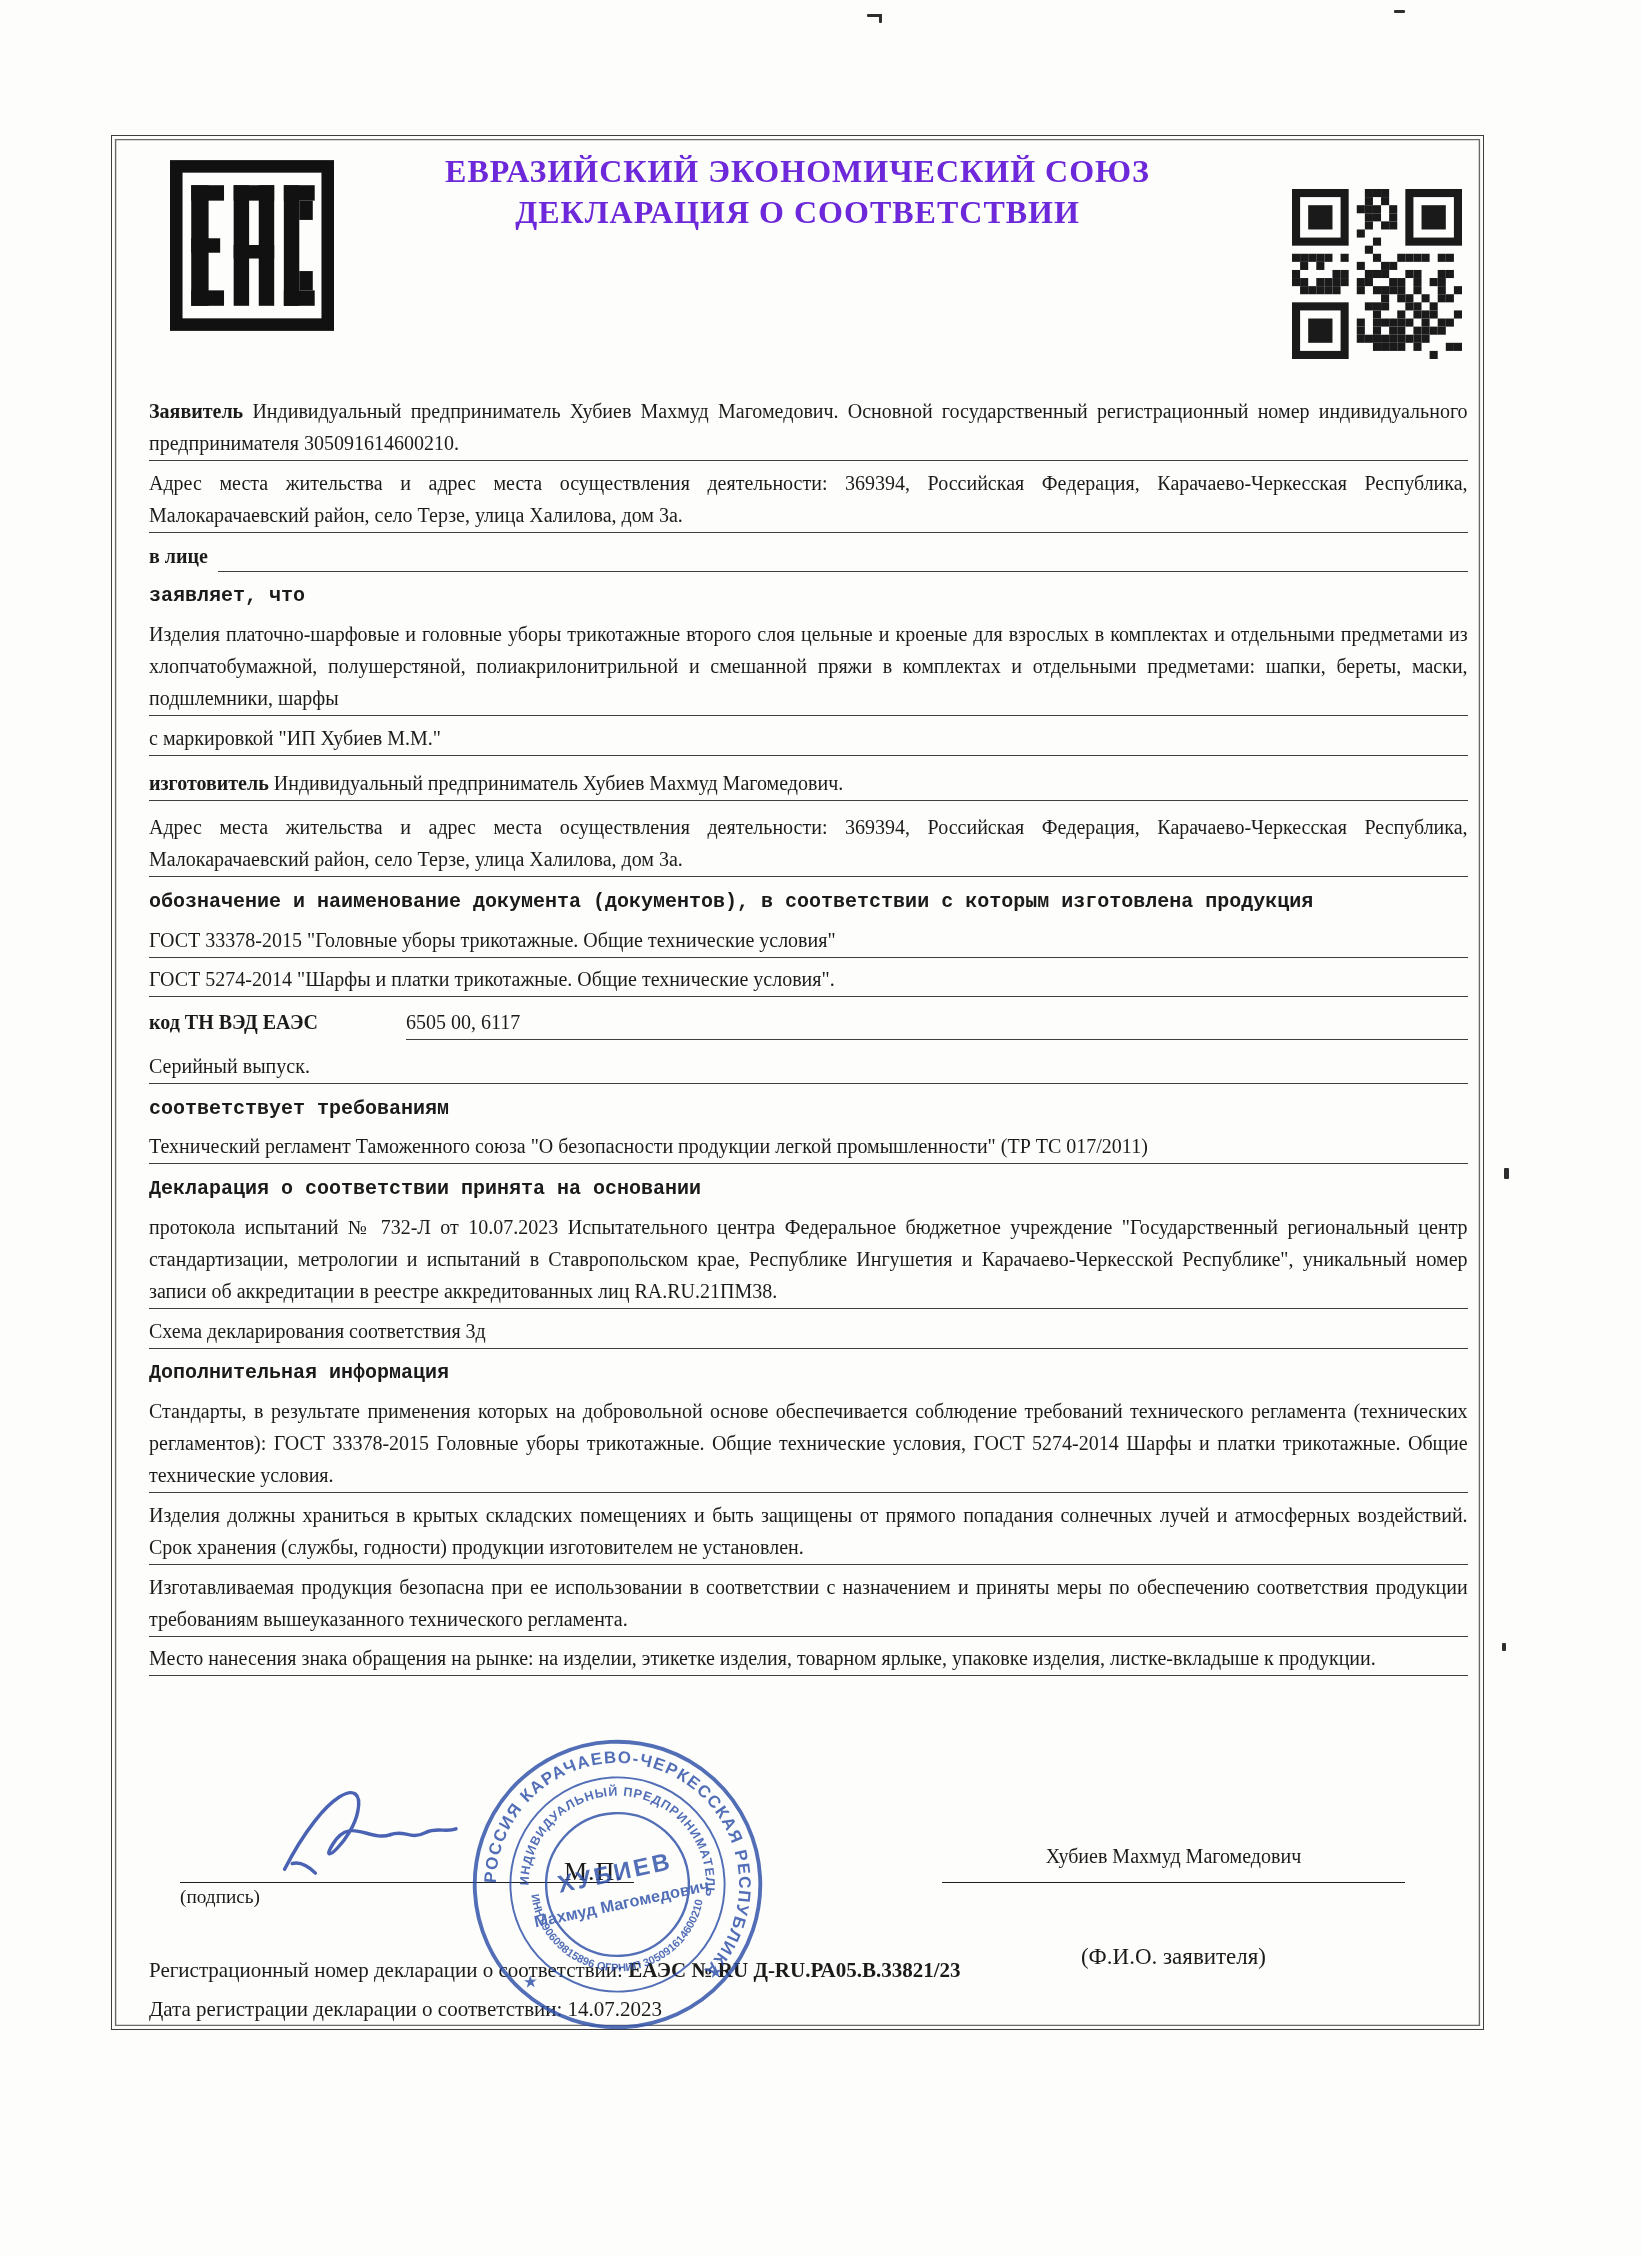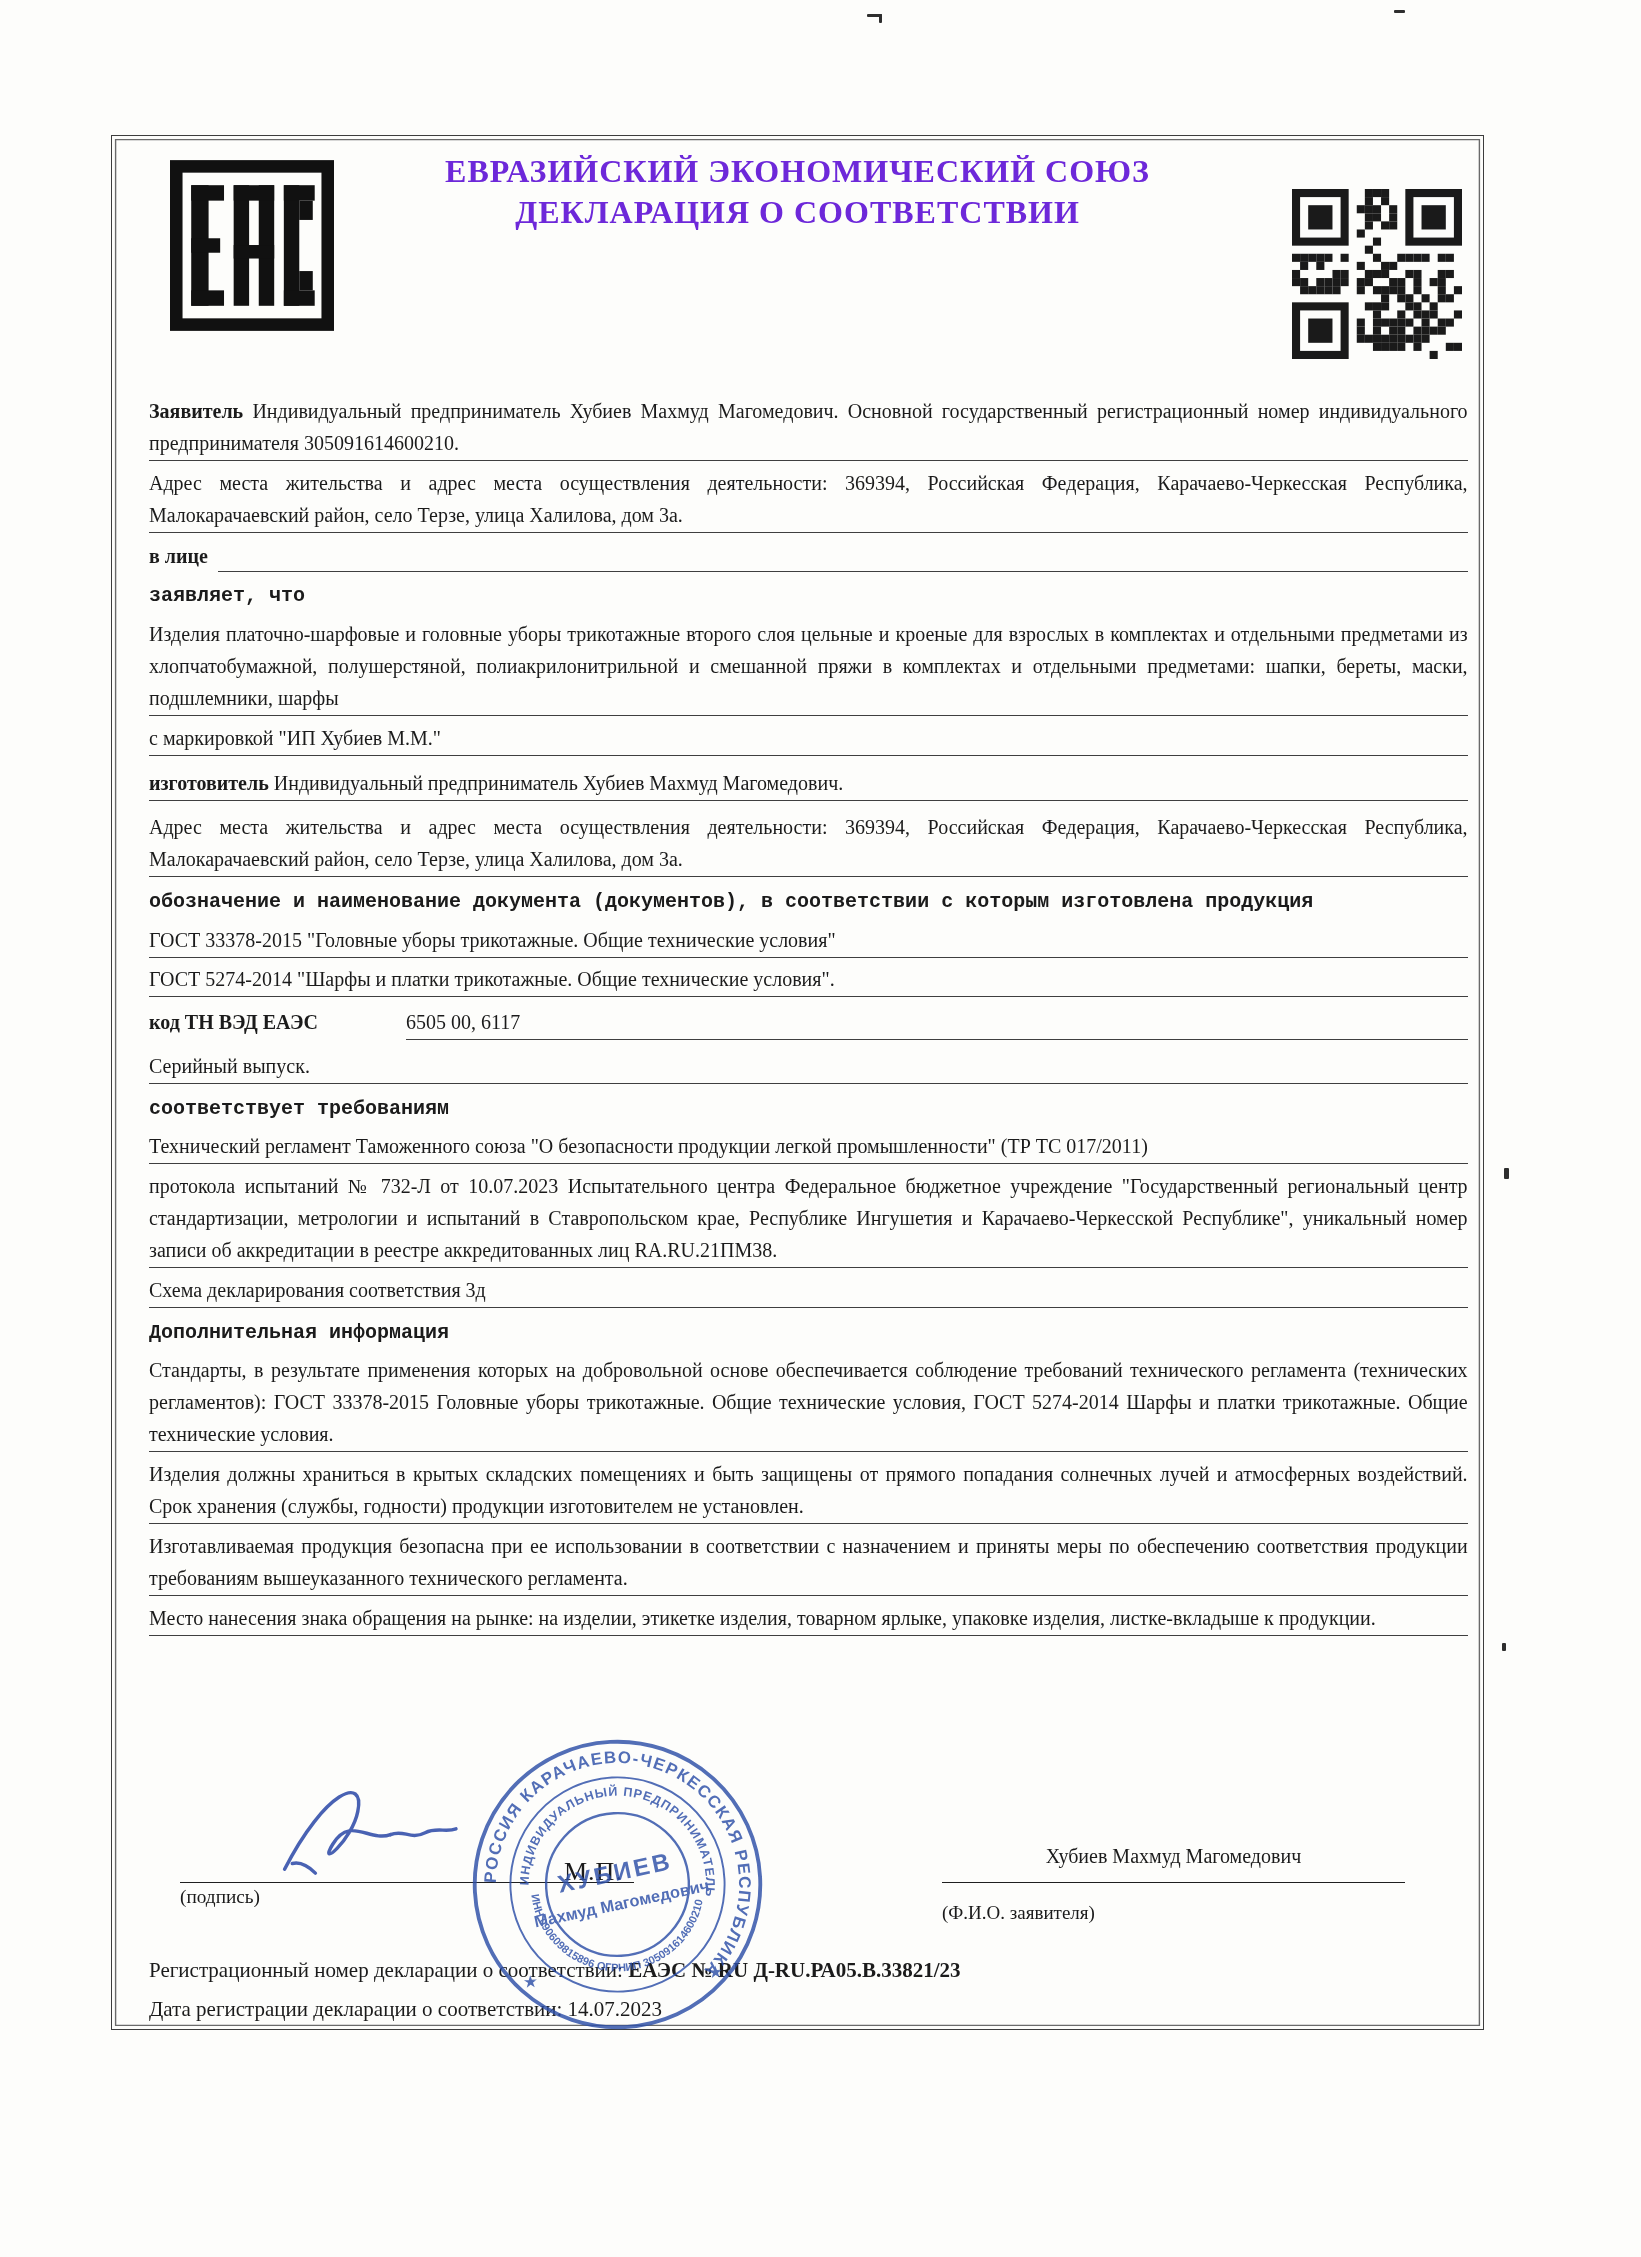--- a/index.html
+++ b/index.html
@@ -47,21 +47,21 @@
   .tnved .lbl{font-weight:bold;width:257px;flex:none;}
   .tnved .val{flex:1;border-bottom:1.5px solid #3f3f3f;padding-bottom:1px;}
   .validity{font-weight:bold;margin-top:23px;}
   
   .sig-svg{position:absolute;left:145px;top:1637px;z-index:3;}
   .sigline-left{position:absolute;left:68px;top:1746px;width:454px;border-top:1.9px solid #1f1f1f;}
   .sig-caption-left{position:absolute;left:68px;top:1750px;width:454px;text-align:left;font-size:19.3px;}
   .mp{position:absolute;left:452px;top:1721px;font-size:26px;letter-spacing:1px;z-index:2;}
   .sig-name-right{position:absolute;left:830px;top:1709px;width:463px;text-align:center;font-size:20px;}
   .sigline-right{position:absolute;left:830px;top:1746px;width:463px;border-top:1.9px solid #1f1f1f;}
-  .sig-caption-right{position:absolute;left:830px;top:1766px;width:463px;text-align:left;font-size:19px;}
+  .sig-caption-right{position:absolute;left:830px;top:1808px;width:463px;text-align:center;font-size:23px;}
   .stamp{position:absolute;left:355px;top:1598px;width:301px;height:301px;z-index:4;transform:rotate(-3deg);opacity:.82;}
   
   .regblock{position:absolute;left:37px;right:15.4px;top:1815px;font-size:21px;line-height:39px;z-index:1;}
   .regblock .lbl{font-weight:normal;margin-top:40px;}
   .regblock .valb{font-weight:bold;}
   
   .speck{position:absolute;background:#2e2e2e;border-radius:1px;}
 </style>
 </head>
 <body>
@@ -277,20 +277,21 @@
       <span class="lbl">код ТН ВЭД ЕАЭС</span>
       <span class="val">6505 00, 6117</span>
     </div>
 
     <p class="field" style="margin-top:9.7px"><span>Серийный выпуск.</span></p>
 
     <p class="hdr">соответствует требованиям</p>
 
     <p class="field"><span>Технический регламент Таможенного союза "О безопасности продукции легкой промышленности" (ТР ТС 017/2011)</span></p>
 
+    <p class="hdr">Декларация о соответствии принята на основании</p>
 
     <p class="field"><span>протокола испытаний № 732-Л от 10.07.2023 Испытательного центра Федеральное бюджетное учреждение "Государственный региональный центр стандартизации, метрологии и испытаний в Ставропольском крае, Республике Ингушетия и Карачаево-Черкесской Республике", уникальный номер записи об аккредитации в реестре аккредитованных лиц RA.RU.21ПМ38.</span></p>
 
     <p class="field"><span>Схема декларирования соответствия 3д</span></p>
 
     <p class="hdr">Дополнительная информация</p>
 
     <p class="field"><span>Стандарты, в результате применения которых на добровольной основе обеспечивается соблюдение требований технического регламента (технических регламентов): ГОСТ 33378-2015 Головные уборы трикотажные. Общие технические условия, ГОСТ 5274-2014 Шарфы и платки трикотажные. Общие технические условия.</span></p>
 
     <p class="field"><span>Изделия должны храниться в крытых складских помещениях и быть защищены от прямого попадания солнечных лучей и атмосферных воздействий. Срок хранения (службы, годности) продукции изготовителем не установлен.</span></p>

